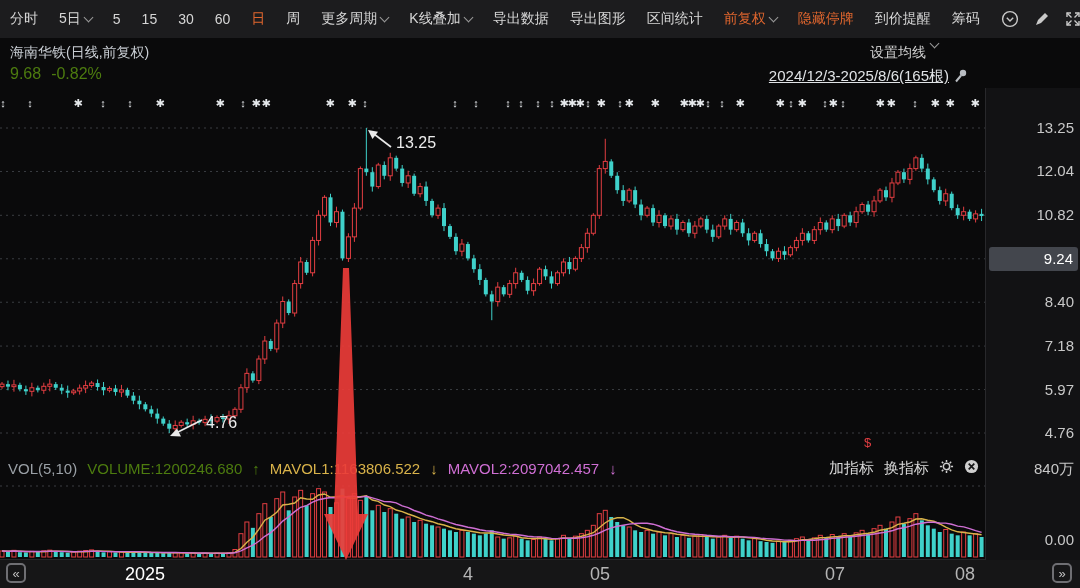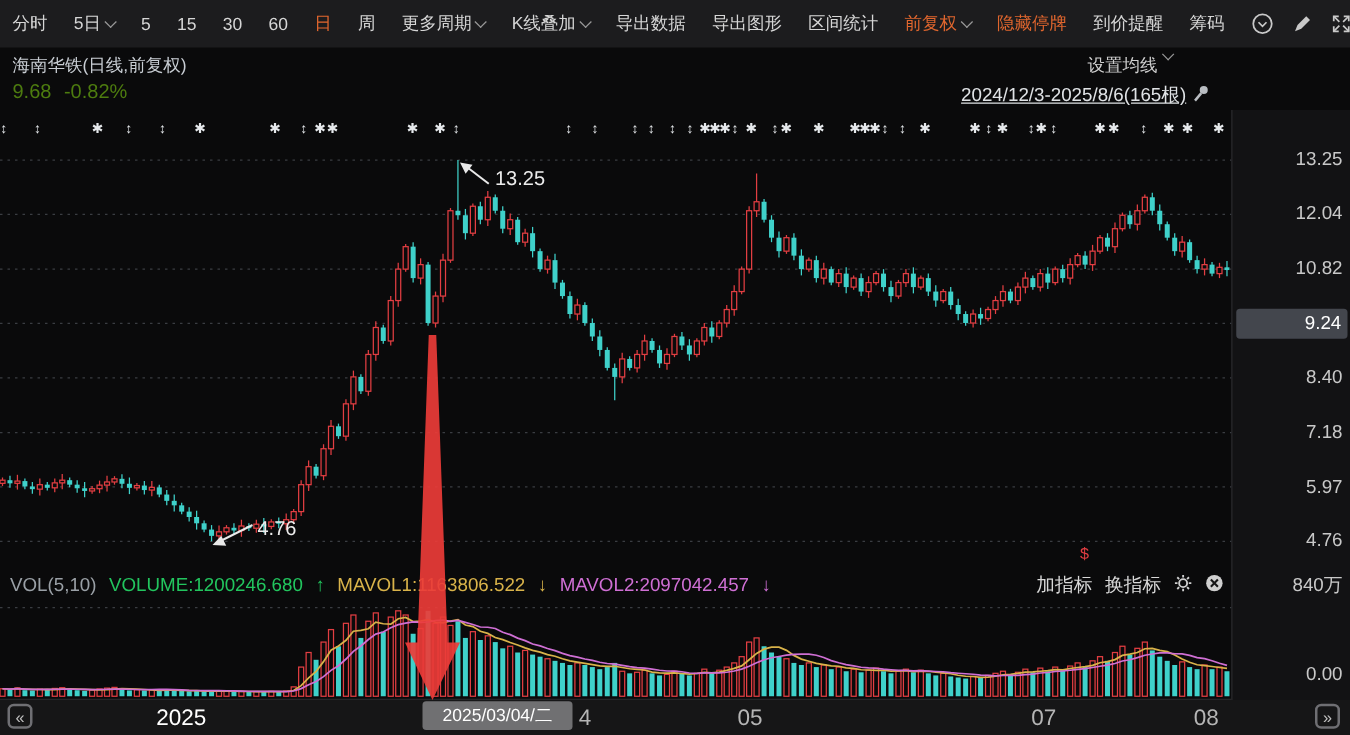--- a/index.html
+++ b/index.html
@@ -27,21 +27,21 @@
           line-height:14px;z-index:2;}
   
   .y-axis{position:absolute;left:985px;top:88px;width:95px;height:472px;background:#121214;
           border-left:1px solid #28282b;z-index:2;}
   .y-lab{position:absolute;right:7px;font-size:15px;color:#c8c8c8;height:18px;line-height:18px;}
   .y-cur{position:absolute;left:3px;right:3px;height:24px;background:#43464d;border-radius:3px;
          color:#fff;font-size:15px;line-height:24px;text-align:right;padding-right:5px;box-sizing:border-box;}
   
   .vol-row{position:absolute;left:0;top:455px;width:985px;height:26px;display:flex;align-items:center;
            gap:10px;padding:0 6px 0 8px;font-size:15px;z-index:2;box-sizing:border-box;}
-  .c-gray{color:#9aa0a6;} .c-white{color:#22c55e;} .c-yel{color:#d9b34a;} .c-mag{color:#cf6fd4;}
+  .c-gray{color:#9aa0a6;} .c-white{color:#4d7c0f;} .c-yel{color:#d9b34a;} .c-mag{color:#cf6fd4;}
   .vol-right{margin-left:auto;display:flex;align-items:center;gap:10px;color:#d8d8d8;}
   
   .x-axis{position:absolute;left:0;right:0;bottom:0;height:28px;background:#161617;
           border-top:1px solid #262629;z-index:1;}
   .x-lab{position:absolute;top:4px;transform:translateX(-50%);font-size:18px;color:#b5b5b5;}
   .x-lab.bright{color:#ffffff;}
   .nav-btn{position:absolute;top:3px;width:20px;height:20px;border:2px solid #6f6f73;border-radius:5px;
            color:#c0c0c0;font-size:13px;line-height:17px;text-align:center;cursor:pointer;box-sizing:border-box;}
   .tooltip{position:absolute;left:338px;top:561px;width:120px;height:23px;background:rgba(125,125,128,.88);
            border-radius:3px;color:#fff;font-size:14px;display:flex;align-items:center;justify-content:center;z-index:5;}
@@ -197,21 +197,20 @@
     <div class="nav-btn" style="left:6px">«</div>
     <div class="nav-btn" style="right:8px">»</div>
   <div class="x-lab bright" style="left: 145px;">2025</div>
       <div class="x-lab" style="left: 245px; margin-top: 26px;">02</div>
       <div class="x-lab" style="left: 468px;">4</div>
       <div class="x-lab" style="left: 600px;">05</div>
       <div class="x-lab" style="left: 748px; margin-top: 33px;">06</div>
       <div class="x-lab" style="left: 835px; text-align: center;">07</div>
       <div class="x-lab" style="left: 965px;">08</div>
     </div>
-  <div class="tooltip">2025/03/04/二</div>
 
   <svg class="gfx" width="1080" height="588" id="gfx">
       <g>
         <line x1="0" y1="128" x2="985" y2="128" stroke="#3a3d42" stroke-width="1" stroke-dasharray="2 4"></line>
         <line x1="0" y1="171.46925000000002" x2="985" y2="171.46925000000002" stroke="#3a3d42" stroke-width="1" stroke-dasharray="2 4"></line>
         <line x1="0" y1="215.29774999999998" x2="985" y2="215.29774999999998" stroke="#3a3d42" stroke-width="1" stroke-dasharray="2 4"></line>
         <line x1="0" y1="258.767" x2="985" y2="258.767" stroke="#3a3d42" stroke-width="1" stroke-dasharray="2 4"></line>
         <line x1="0" y1="302.23625" x2="985" y2="302.23625" stroke="#3a3d42" stroke-width="1" stroke-dasharray="2 4"></line>
         <line x1="0" y1="346.06475" x2="985" y2="346.06475" stroke="#3a3d42" stroke-width="1" stroke-dasharray="2 4"></line>
         <line x1="0" y1="389.534" x2="985" y2="389.534" stroke="#3a3d42" stroke-width="1" stroke-dasharray="2 4"></line>

